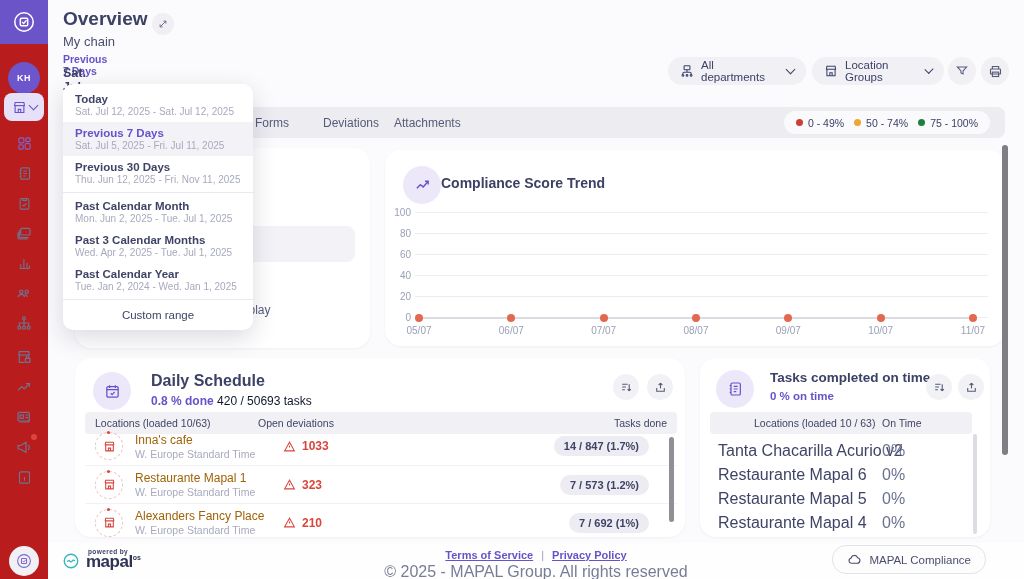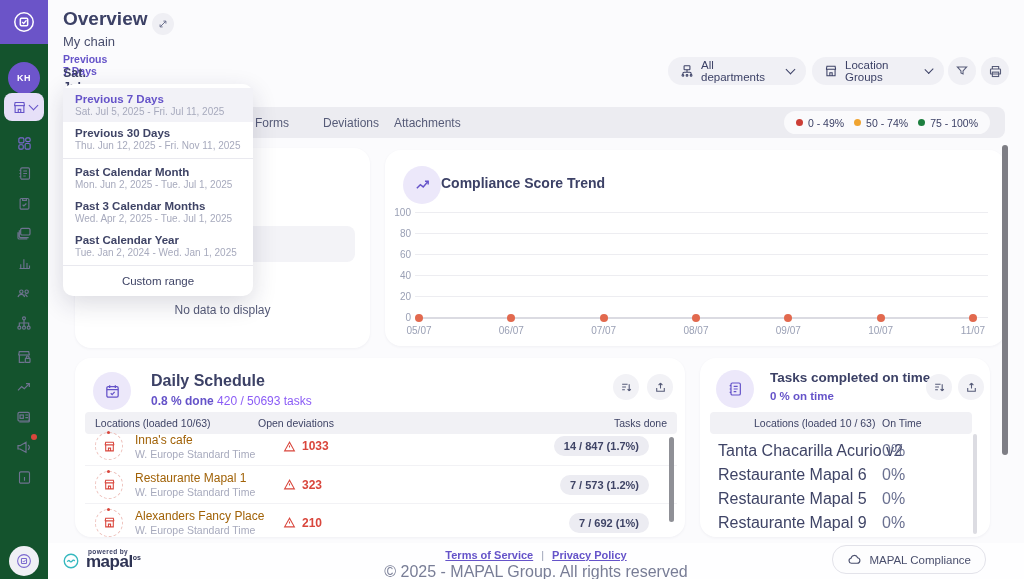--- a/index.html
+++ b/index.html
@@ -2,21 +2,21 @@
 <html><head>
 <meta charset="utf-8">
 <style>
   html,body{margin:0;padding:0;background:#e8e8ec;}
   .screen{position:relative;width:1024px;height:579px;background:#fbfbfd;overflow:hidden;
     font-family:"Liberation Sans",sans-serif;color:#3c4166;}
   .abs{position:absolute;}
   svg{display:block;}
 
   
-  .sidebar{left:0;top:0;width:48px;height:579px;background:#14532d;}
+  .sidebar{left:0;top:0;width:48px;height:579px;background:#b91c1c;}
   .logo-sq{left:0;top:0;width:48px;height:44px;background:#6b54c8;display:flex;align-items:center;justify-content:center;}
   .avatar{left:8px;top:62px;width:32px;height:32px;border-radius:50%;background:#6d55cb;color:#fff;
     font-size:9px;font-weight:bold;display:flex;align-items:center;justify-content:center;letter-spacing:.5px;}
   .nav-item{left:0;width:48px;height:28px;display:flex;align-items:center;justify-content:center;color:#6e7390;}
   .nav-item.active{left:4px;width:40px;border-radius:8px;background:#e6e0f8;color:#6553c9;gap:3px;}
   .nav-item.purple{color:#7a68cf;}
   .nav-dot{position:absolute;top:1px;right:11px;width:6px;height:6px;border-radius:50%;background:#d9463c;}
   .side-bottom{left:9px;top:546px;width:30px;height:30px;border-radius:50%;background:#f0f0f5;
     display:flex;align-items:center;justify-content:center;color:#7a68cf;}
 
@@ -74,21 +74,21 @@
   .baseline{left:34px;top:167px;width:554px;height:2px;background:#dbdbe2;border-radius:1px;}
   .dotrow{left:30px;top:164px;width:562px;display:flex;justify-content:space-between;}
   .cdot{width:8px;height:8px;border-radius:50%;background:#e2694e;}
 
   
   .daily-card{left:75px;top:358px;width:610px;height:179px;overflow:hidden;}
   .card-head{position:absolute;left:18px;top:14px;display:flex;gap:20px;}
   .hd-title{font-size:16px;font-weight:bold;color:#3c4166;}
   .hd-sub{margin-top:4px;font-size:12px;}
   .pct{color:#6553c9;font-weight:bold;}
-  .muted{color:#8b5cf6;}
+  .muted{color:#0f172a;}
   .mini-btn{position:absolute;top:16px;width:26px;height:26px;border-radius:50%;background:#f2f2f6;
     display:flex;align-items:center;justify-content:center;color:#565b78;}
   .thead{position:absolute;left:10px;top:54px;height:22px;background:#f1f1f5;border-radius:4px;
     display:flex;align-items:center;font-size:10.5px;color:#3f4466;box-sizing:border-box;padding:0 10px;}
   .daily-card .thead{width:592px;}
   .th1{width:163px;}.th2{flex:1;}.th3{text-align:right;}
   .drow{position:absolute;left:10px;width:592px;height:38px;display:flex;align-items:center;
     box-sizing:border-box;padding:0 10px;}
   .drow + .drow{border-top:1px solid #f2f2f5;}
   .loc-ic{position:relative;width:26px;height:26px;border-radius:50%;border:1px dashed #eec2bd;
@@ -544,27 +544,31 @@
     </div>
     <div class="trow" style="top:105px">
       <span class="nm">Restaurante Mapal 6</span>
       <span class="ot">0%</span>
     </div>
     <div class="trow" style="top:129px">
       <span class="nm">Restaurante Mapal 5</span>
       <span class="ot">0%</span>
     </div>
     <div class="trow" style="top:153px">
-      <span class="nm">Restaurante Mapal 9</span>
+      <span class="nm">Restaurante Mapal 4</span>
       <span class="ot">0%</span>
     </div>
     <div class="inner-sb2"></div>
   </div>
 
   <div class="abs dropdown">
+    <div class="dd-item">
+      <div class="l">Today</div>
+      <div class="s">Sat. Jul 12, 2025 - Sat. Jul 12, 2025</div>
+    </div>
     <div class="dd-item sel">
       <div class="l">Previous 7 Days</div>
       <div class="s">Sat. Jul 5, 2025 - Fri. Jul 11, 2025</div>
     </div>
     <div class="dd-item">
       <div class="l">Previous 30 Days</div>
       <div class="s">Thu. Jun 12, 2025 - Fri. Nov 11, 2025</div>
     </div>
     <div class="dd-div"></div>
     <div class="dd-item">

